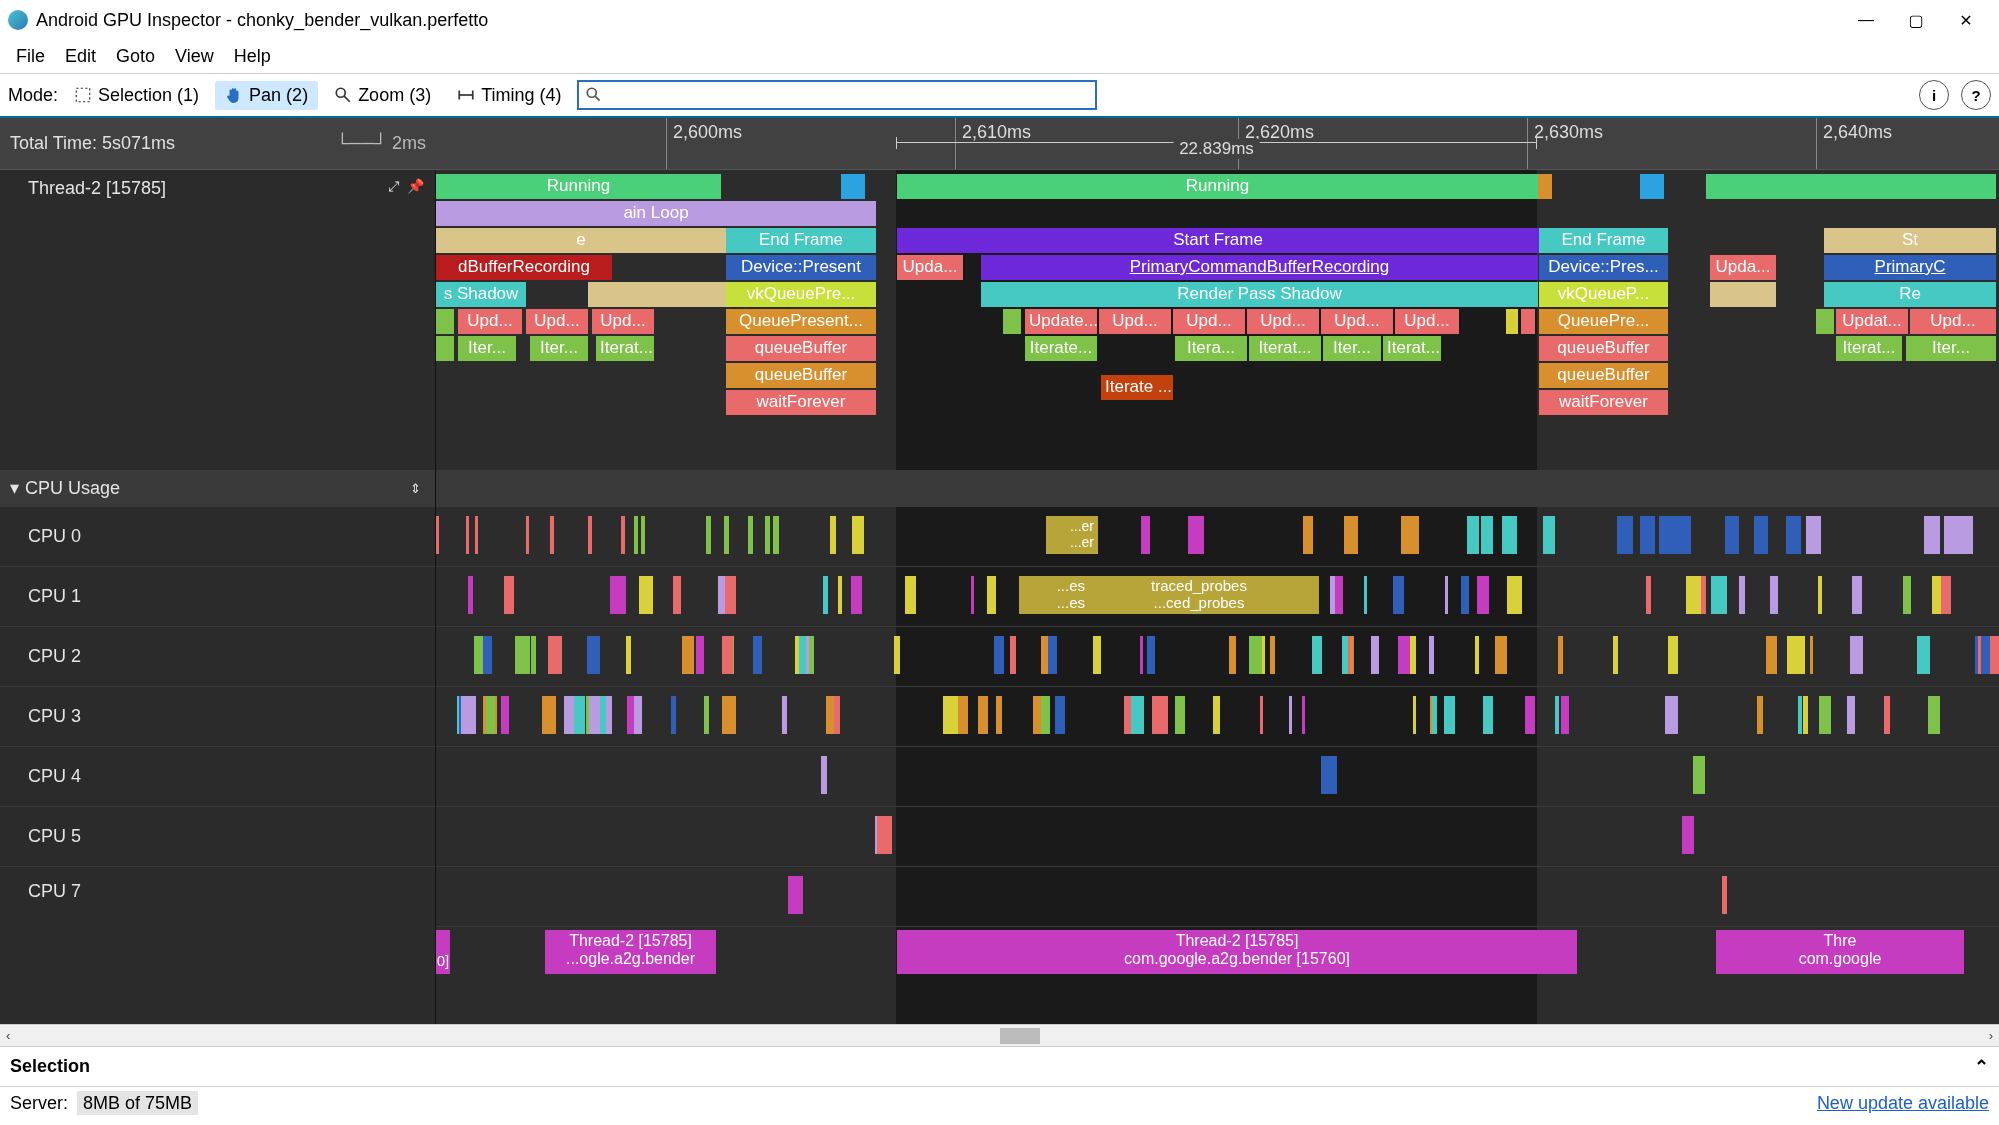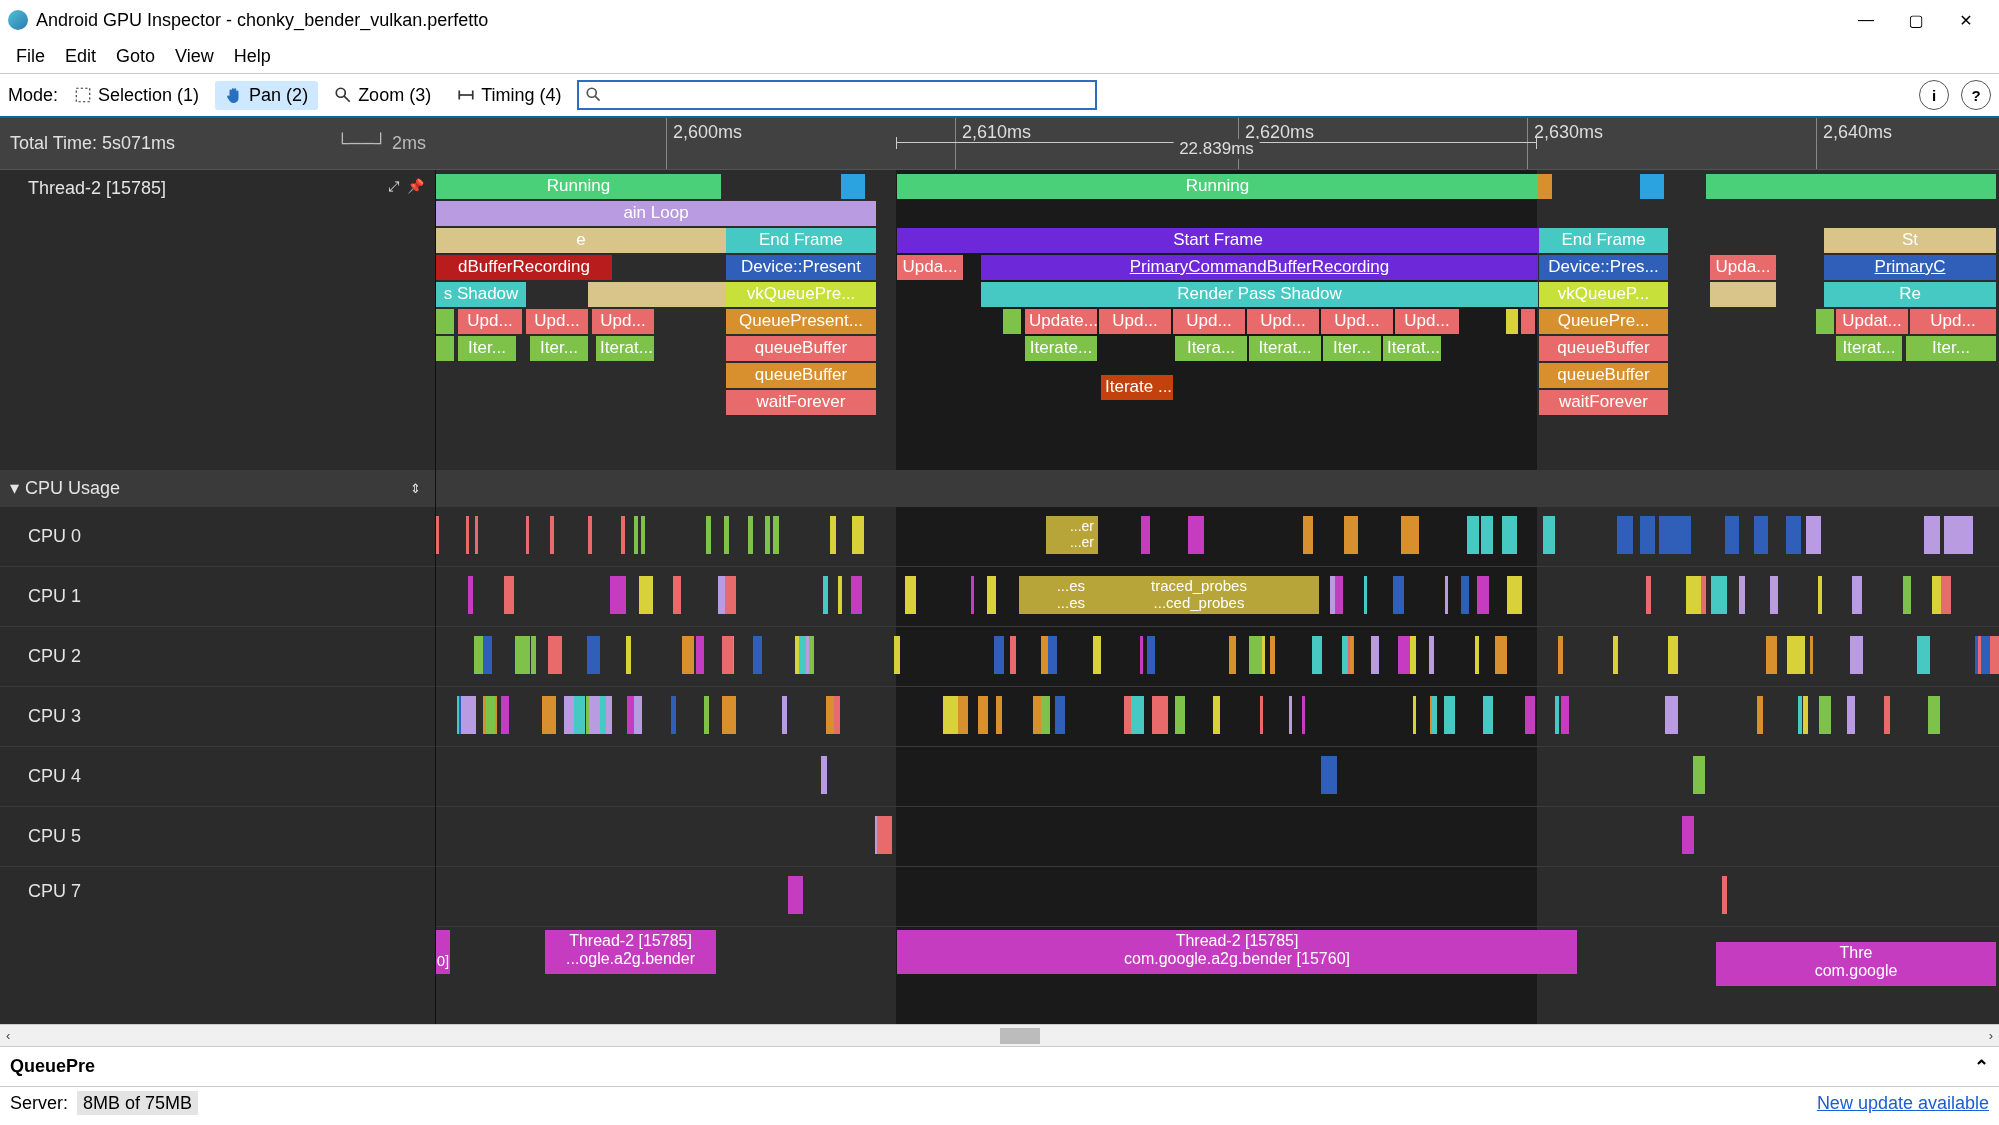--- a/index.html
+++ b/index.html
@@ -463,37 +463,37 @@
           </div>
         </div>
         <div style="position: absolute; top: 760px; left: 109px; width: 171px; height: 44px; background: rgb(197, 60, 192); color: rgb(255, 255, 255); font-size: 16px; text-align: center; padding: 2px 4px; overflow: hidden;">
           <div>Thread-2 [15785]</div>
           <div>...ogle.a2g.bender</div>
         </div>
         <div style="position: absolute; top: 760px; left: 461px; width: 680px; height: 44px; background: rgb(197, 60, 192); color: rgb(255, 255, 255); font-size: 16px; text-align: center; padding: 2px 4px; overflow: hidden;">
           <div>Thread-2 [15785]</div>
           <div>com.google.a2g.bender [15760]</div>
         </div>
-        <div style="position: absolute; top: 760px; left: 1280px; width: 280px; height: 44px; background: rgb(197, 60, 192); color: rgb(255, 255, 255); font-size: 16px; text-align: center; padding: 2px 4px; overflow: hidden; margin-top: 12px;">
+        <div style="position: absolute; top: 760px; left: 1280px; width: 248px; height: 44px; background: rgb(197, 60, 192); color: rgb(255, 255, 255); font-size: 16px; text-align: center; padding: 2px 4px; overflow: hidden;">
           <div>Thre</div>
           <div>com.google</div>
         </div>
         <div style="position: absolute; top: 760px; left: 0px; width: 14px; height: 44px; background: rgb(197, 60, 192); color: rgb(255, 255, 255); font-size: 15px; text-align: center; padding-top: 22px;">0]</div>
       </div>
   </div>
 </div>
 
 <div class="hscroll">
   <span>‹</span>
   <div class="thumb"></div>
   <span>›</span>
 </div>
 
 <div class="selpanel">
-  <span>QueuePre</span>
+  <span>Selection</span>
   <span>⌃</span>
 </div>
 
 <div class="statusbar">
   <div>
     <span>Server:</span>
     <span class="mem">8MB of 75MB</span>
   </div>
   <a href="#">New update available</a>
 </div>

